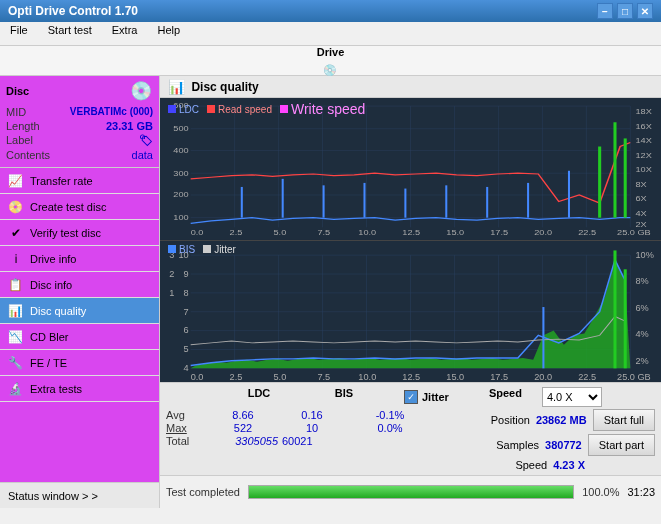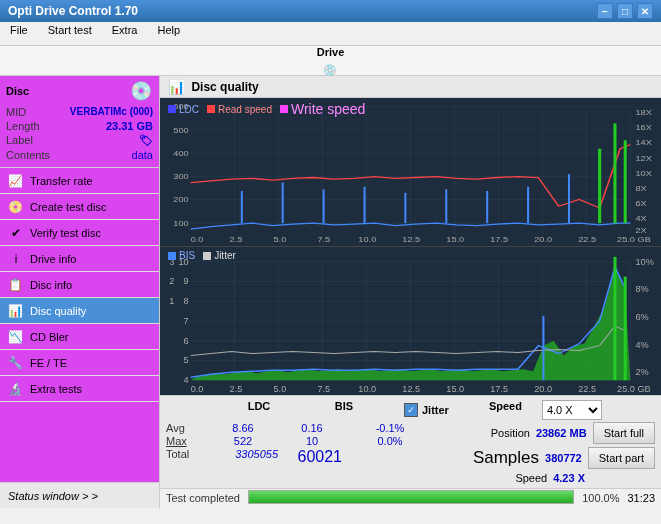--- a/index.html
+++ b/index.html
@@ -140,21 +140,20 @@
     .status-window-btn {
       height: 26px;
       display: flex;
       align-items: center;
       padding: 0 8px;
       border-top: 1px solid #ccc;
       cursor: pointer;
       font-size: 11px;
       color: #000;
       background: #e8e8e8;
-      font-style: italic;
     }
 
     
     .content {
       flex: 1;
       display: flex;
       flex-direction: column;
       background: #2a3a4a;
     }
 
@@ -210,22 +209,22 @@
       cursor: pointer;
       height: 22px;
     }
 
     
     .progress-bar-container {
       height: 20px;
       background: #f0f0f0;
       border-top: 1px solid #ccc;
       display: flex;
-      align-items: flex-end;
-      padding: 4px 6px;
+      align-items: center;
+      padding: 16px 6px;
       gap: 8px;
     }
     .progress-track {
       flex: 1;
       height: 14px;
       background: #ccc;
       border: 1px solid #aaa;
       position: relative;
       overflow: hidden;
     }
@@ -543,32 +542,32 @@
           </div>
           <div style="display:flex; gap:4px; margin-bottom:1px;">
             <span style="width:38px; font-size:11px; color:#333;text-decoration:underline;">Max</span>
             <span style="width:70px; text-align:center; font-size:11px; color:#0000cc;">522</span>
             <span style="width:60px; text-align:center; font-size:11px; color:#0000cc;">10</span>
             <span style="width:60px; text-align:center; font-size:11px; color:#0000cc; margin-left:14px;">0.0%</span>
           </div>
           <div style="display:flex; gap:4px;">
             <span style="width:38px; font-size:11px; color:#333;">Total</span>
             <span style="width:70px; text-align:right; font-size:11px; color:#0000cc;font-style:italic;">3305055</span>
-            <span style="width:60px; text-align:right; font-size:16px; color:#0000cc;">60021</span>
+            <span style="width:60px; text-align:left; font-size:11px; color:#0000cc;">60021</span>
           </div>
         </div>
 
         <div style="display:flex; flex-direction:column; gap:3px; align-items:flex-end;">
           <div style="display:flex; gap:6px; align-items:center;">
             <span style="font-size:11px;">Position</span>
             <span style="font-size:11px; color:#0000cc; font-weight:bold;">23862 MB</span>
             <button class="start-btn">Start full</button>
           </div>
           <div style="display:flex; gap:6px; align-items:center;">
-            <span style="font-size:17px;">Samples</span>
+            <span style="font-size:11px;">Samples</span>
             <span style="font-size:11px; color:#0000cc; font-weight:bold;">380772</span>
             <button class="start-btn">Start part</button>
           </div>
           <div style="display:flex; gap:6px; align-items:center; margin-right: 70px;">
             <span style="font-size:11px;">Speed</span>
             <span style="font-size:11px; color:#0000cc; font-weight:bold;">4.23 X</span>
           </div>
         </div>
       </div>
     </div>

